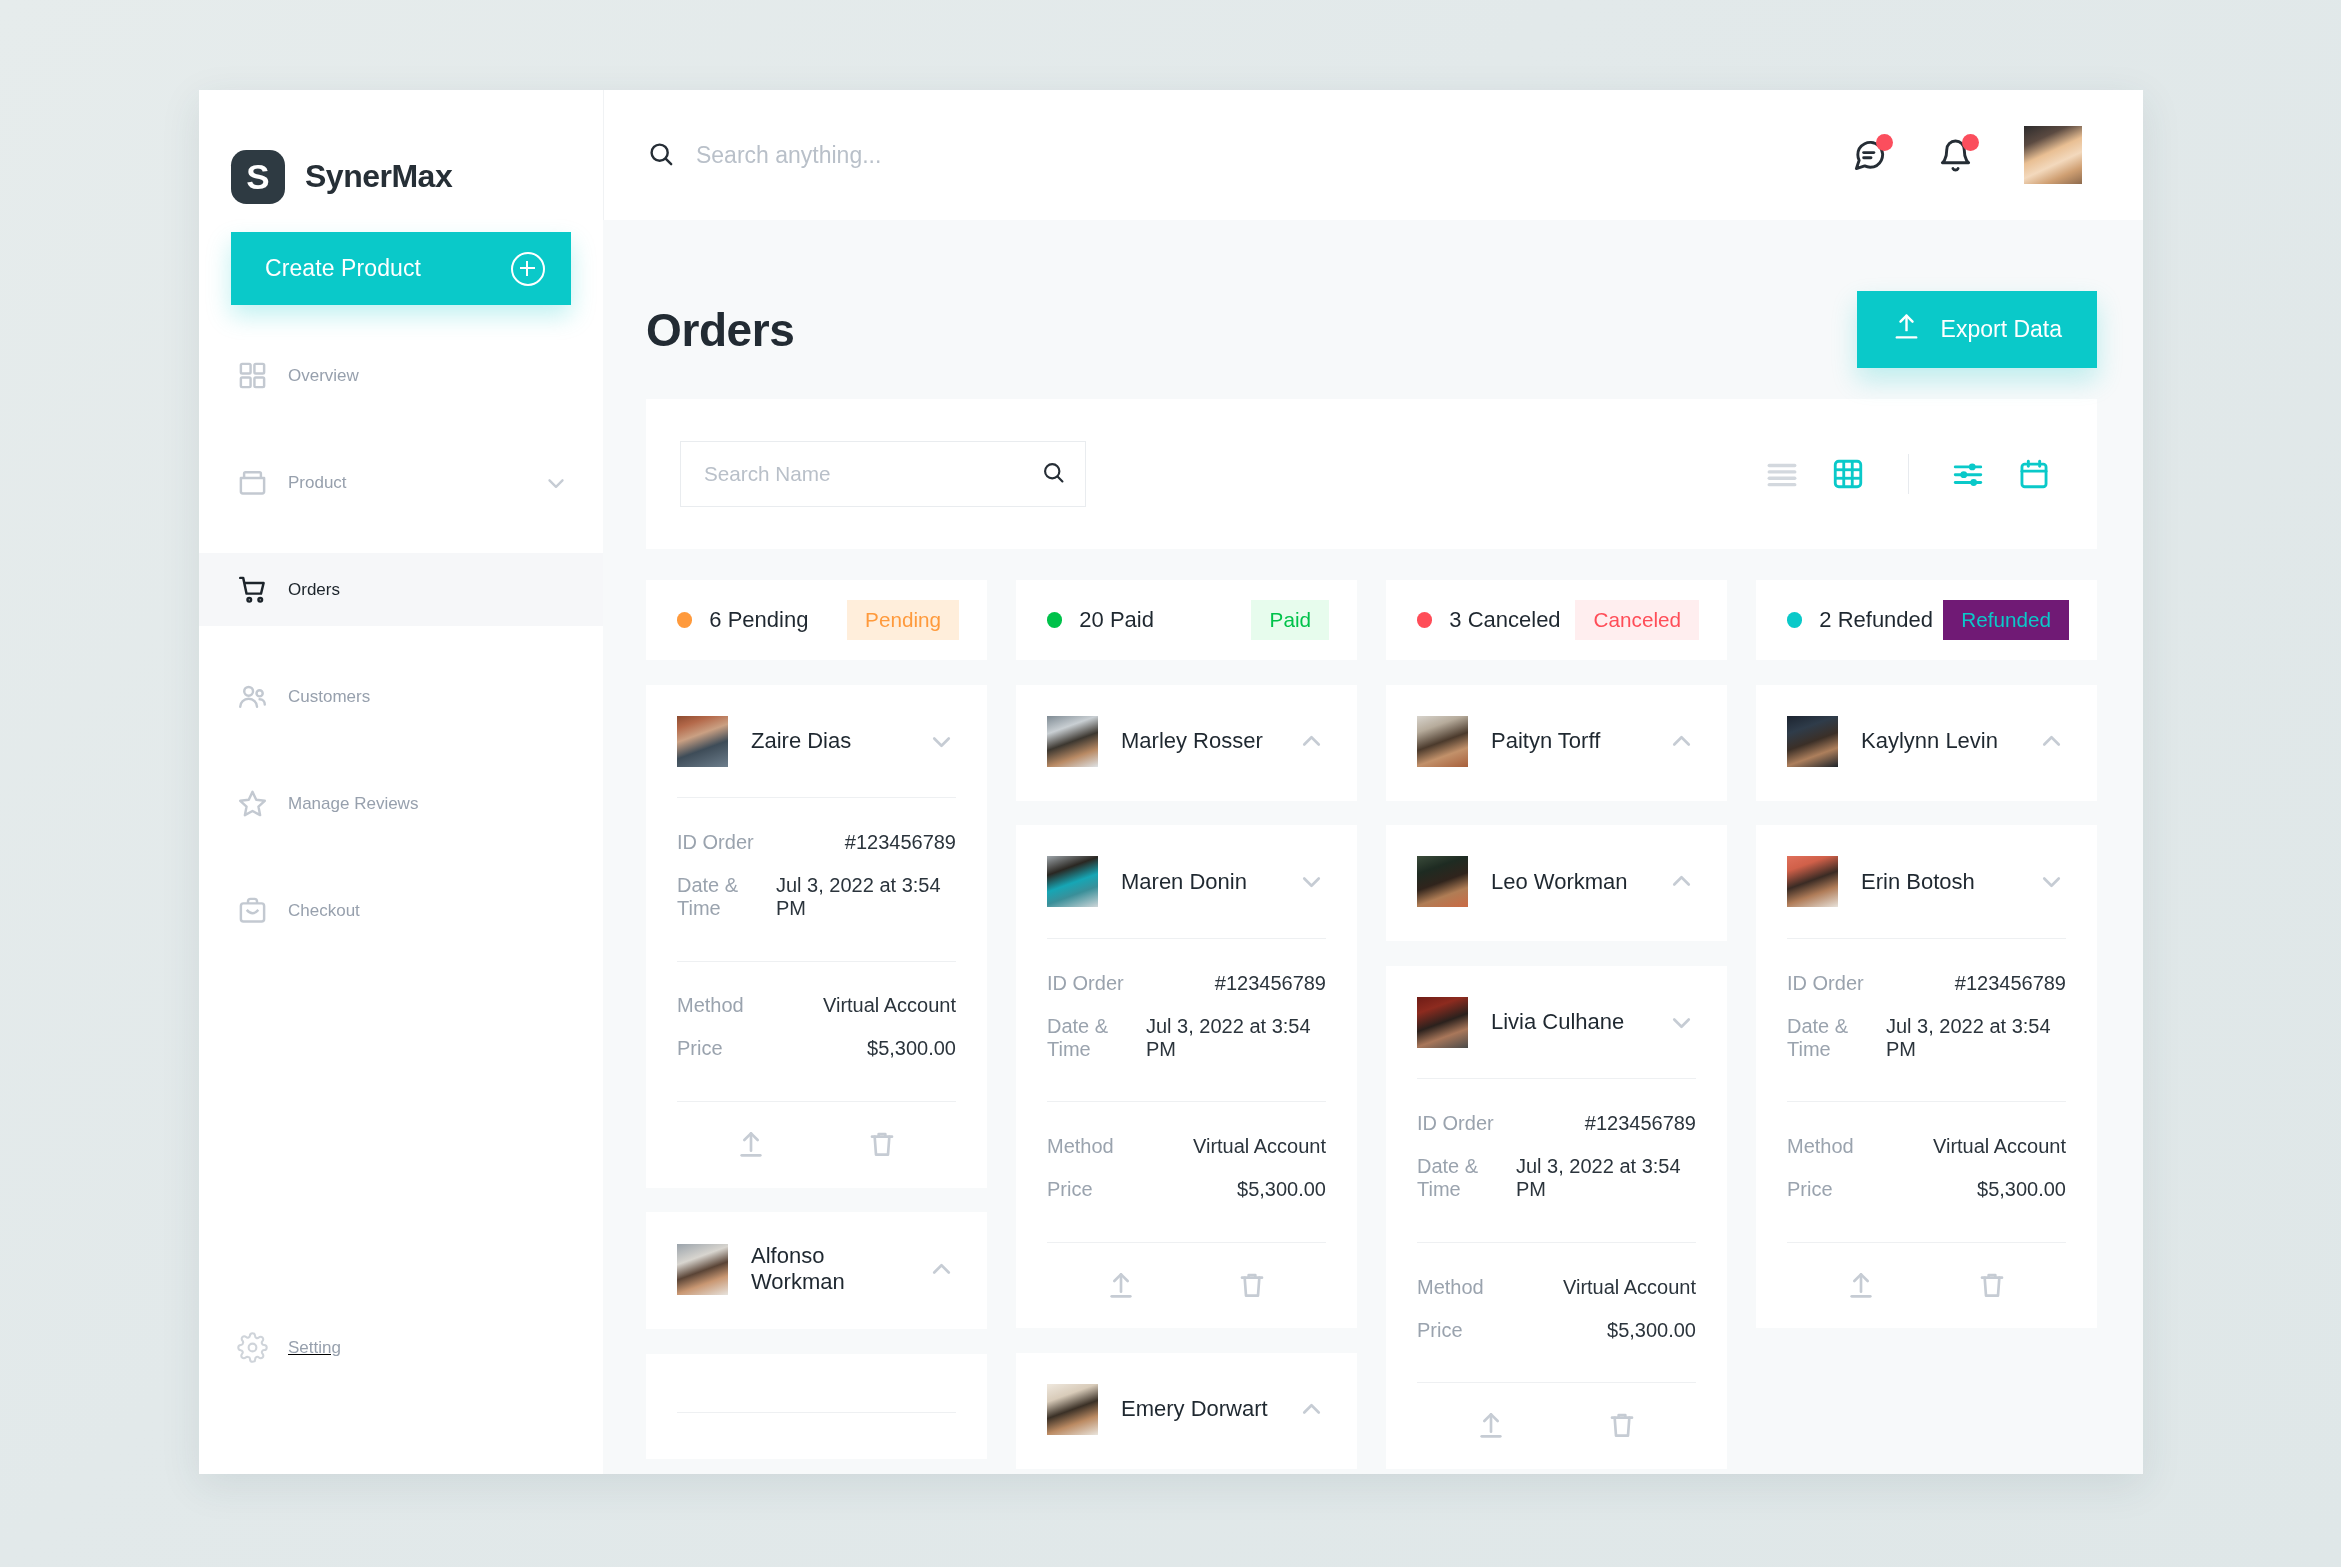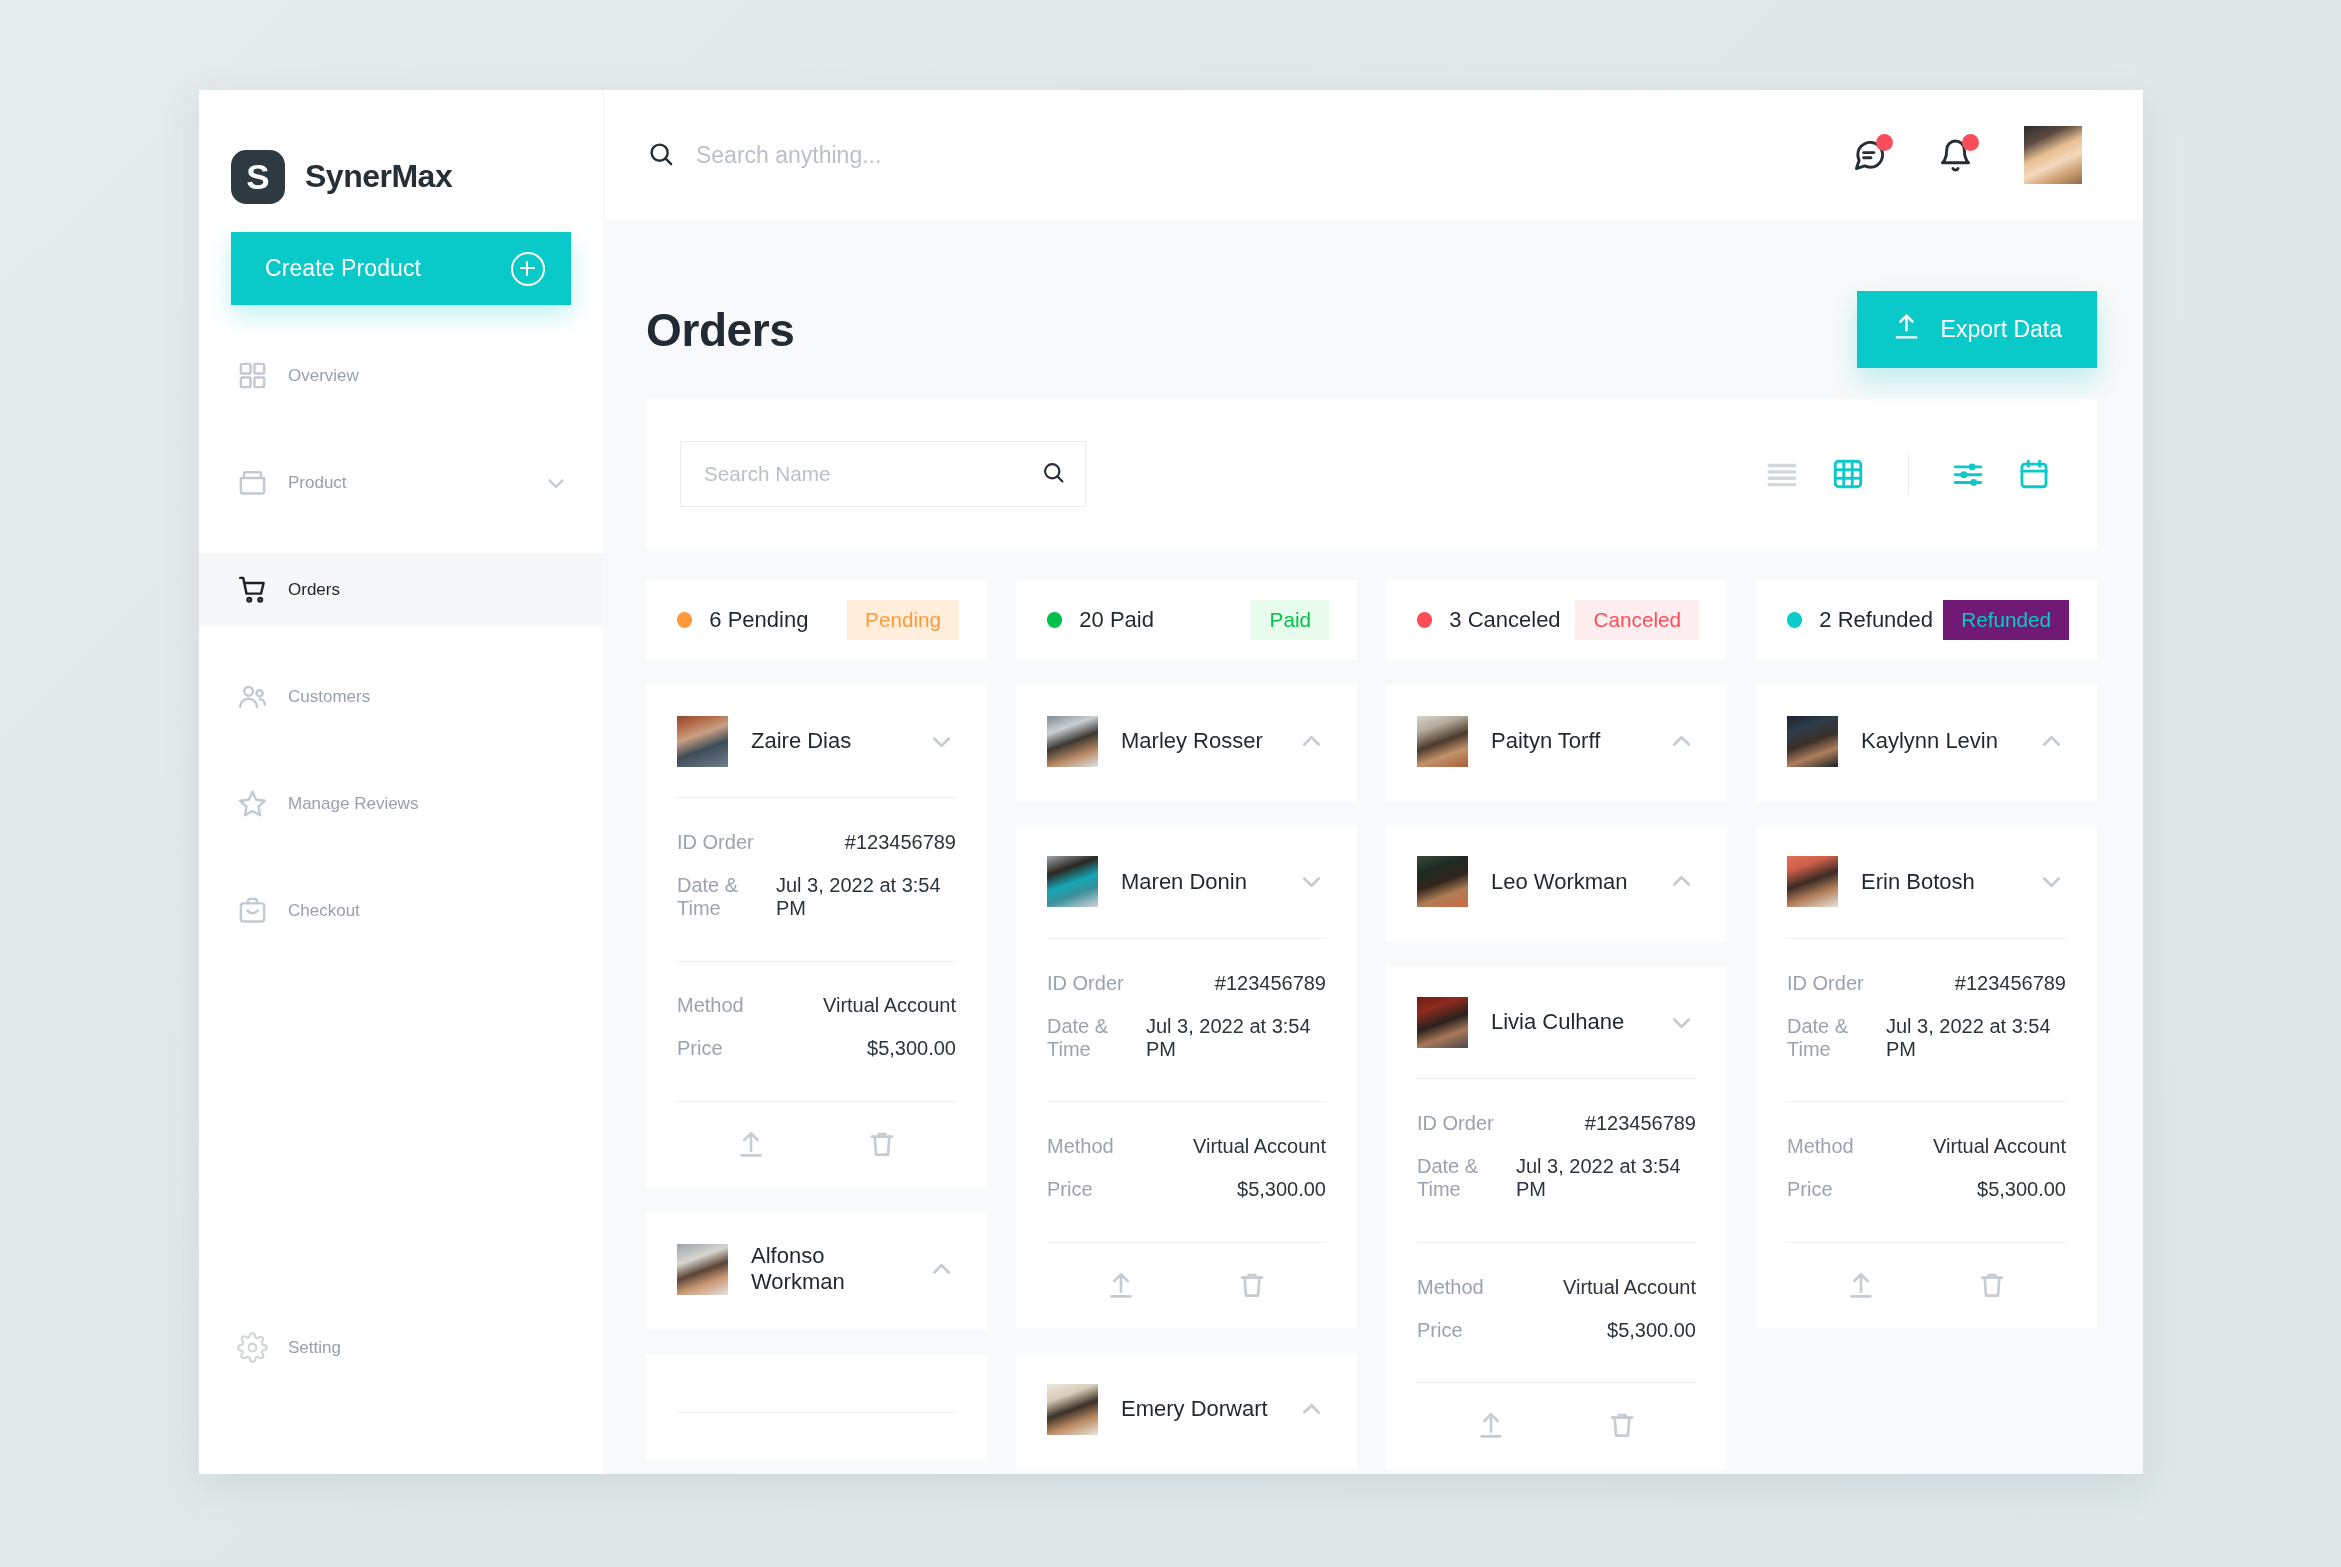--- a/index.html
+++ b/index.html
@@ -92,20 +92,21 @@
   }
   .nav-item .nv-ico { width: 32px; height: 32px; flex: 0 0 32px; display:flex; align-items:center; justify-content:center; }
   .nav-item .nv-ico svg { width: 31px; height: 31px; }
   .nav-item .nv-label { flex: 1; }
   .nav-item .chev { width: 26px; height: 26px; }
 
   .nav-bottom {
     position: absolute;
     left: 0; right: 0;
     bottom: 90px;
+    text-decoration: underline;
   }
   .nav-bottom .nav-item { margin-bottom: 0; }
 
   
   .main {
     flex: 1;
     display: flex; flex-direction: column;
     background: #f7f9fa;
     min-width: 0;
     gap: 22px;

